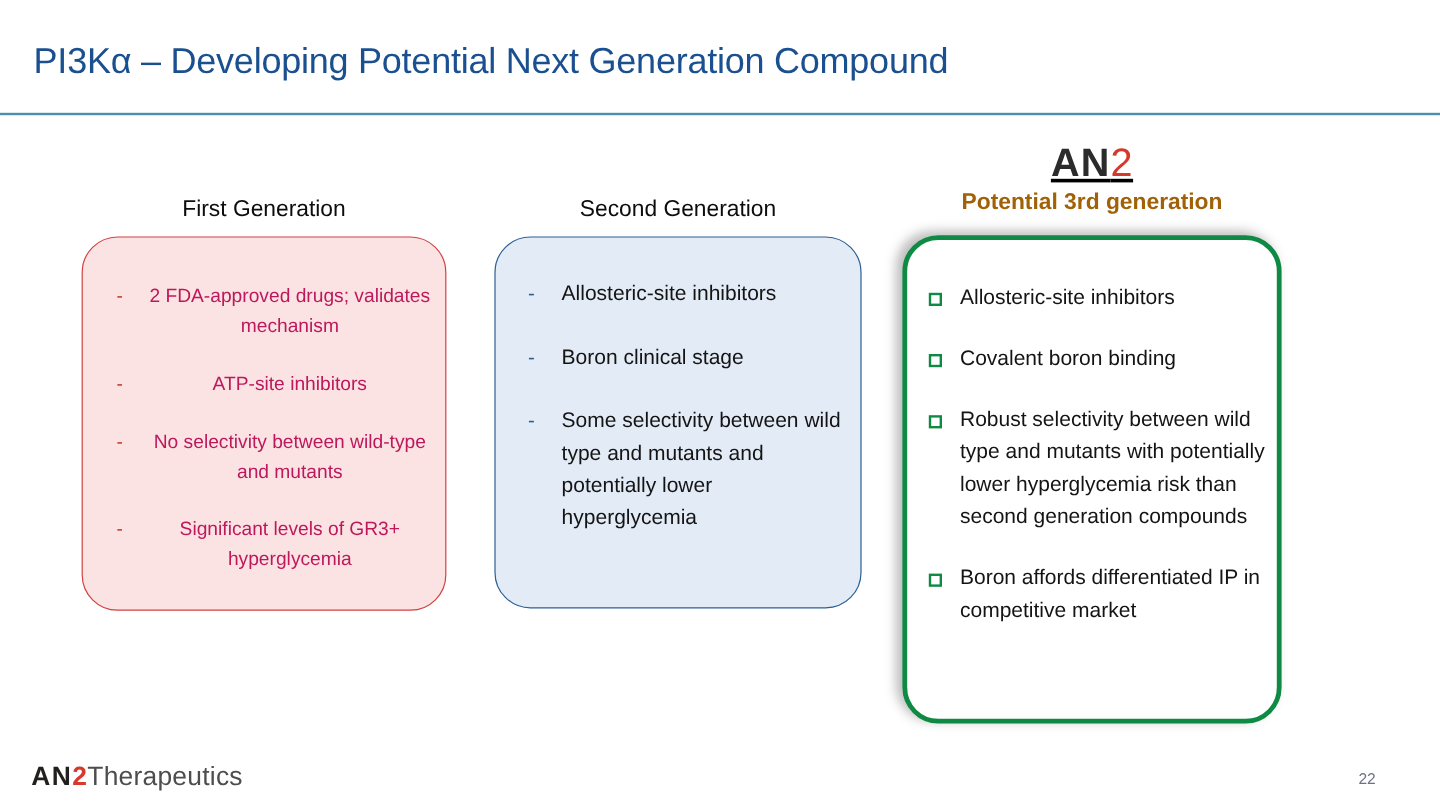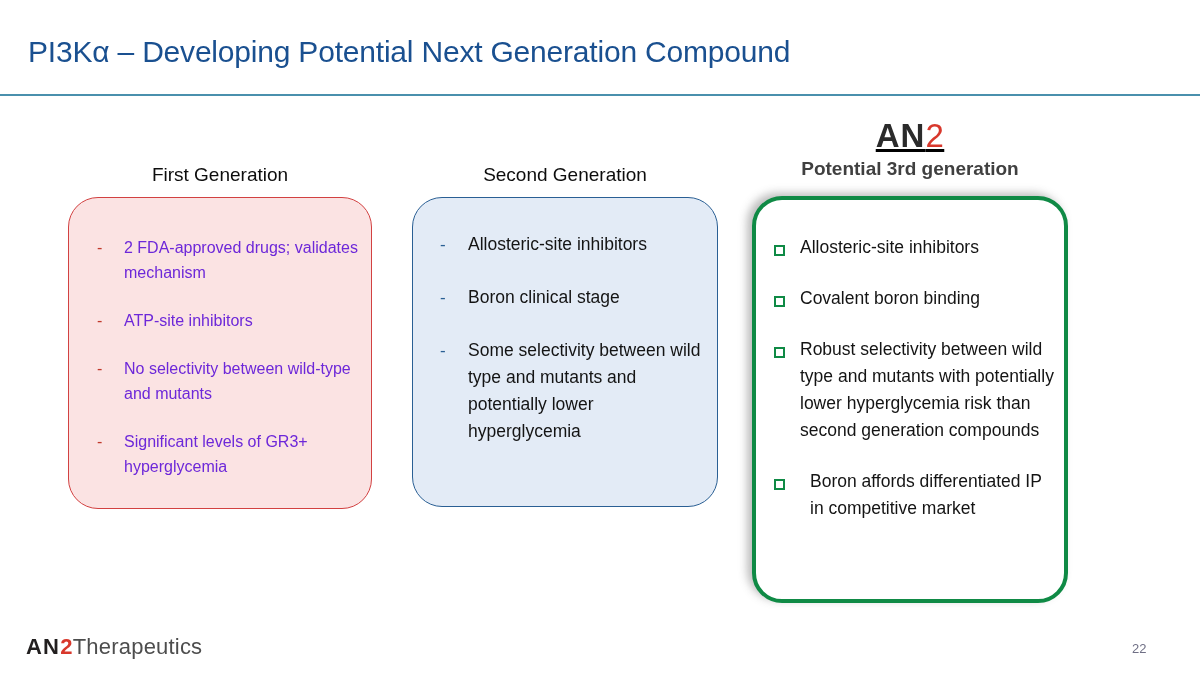--- a/index.html
+++ b/index.html
@@ -67,21 +67,21 @@
     font-weight: 400;
     letter-spacing: 0.5px;
     text-decoration: underline;
   }
   .an2-logo .an { color: #2b2b2b; font-weight: bold; letter-spacing: 1px; }
   .an2-logo .two { color: #d8382c; font-weight: 400; }
   .an2-sub {
     font-size: 19px;
     line-height: 25px;
     font-weight: bold;
-    color: #404040;
+    color: #a16207;
     margin-top: 2px;
   }
 
   
   .card {
     position: absolute;
     box-sizing: border-box;
   }
   #card-first {
     left: 68px;  top: 197px; width: 304px; height: 312px;
@@ -130,23 +130,24 @@
   }
   #list-first .bullet-row { margin-bottom: 23px; }
   #list-first .bullet-row:last-child { margin-bottom: 0; }
   #list-first .bullet-mark {
     width: 27px;
     color: #c0392b;
     font-size: 16px;
     line-height: 25px;
   }
   #list-first .bullet-text {
-    color: #6d28d9;
+    color: #be185d;
     font-size: 16px;
     line-height: 25px;
+    text-align: center;
   }
 
   
   #list-second {
     left: 27px; top: 33px;
     width: 268px;
   }
   #list-second .bullet-row { margin-bottom: 26px; }
   #list-second .bullet-row:last-child { margin-bottom: 0; }
   #list-second .bullet-mark {
@@ -160,21 +161,21 @@
     font-size: 17.5px;
     line-height: 27px;
   }
 
   
   #list-third {
     left: 18px; top: 34px;
     width: 282px;
   }
   #list-third .bullet-row { margin-bottom: 24px; }
-  #list-third .bullet-row:last-child { margin-bottom: 0; gap: 10px; }
+  #list-third .bullet-row:last-child { margin-bottom: 0; }
   #list-third .bullet-mark {
     width: 26px;
     font-size: 15px;
     line-height: 27px;
     color: #0f8a45;
     position: relative;
     top: 1px;
   }
   #list-third .chk {
     display: inline-block;

